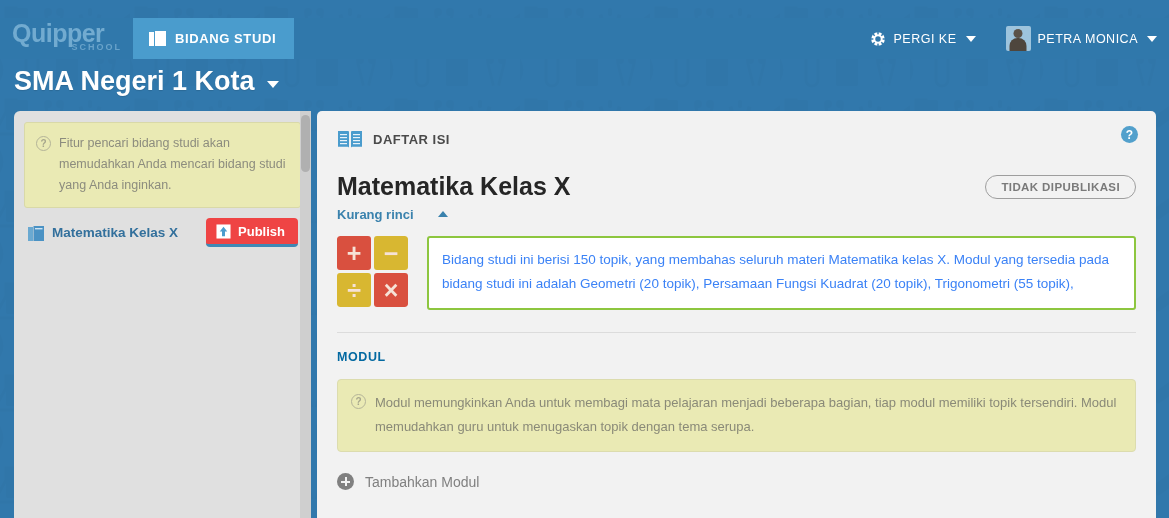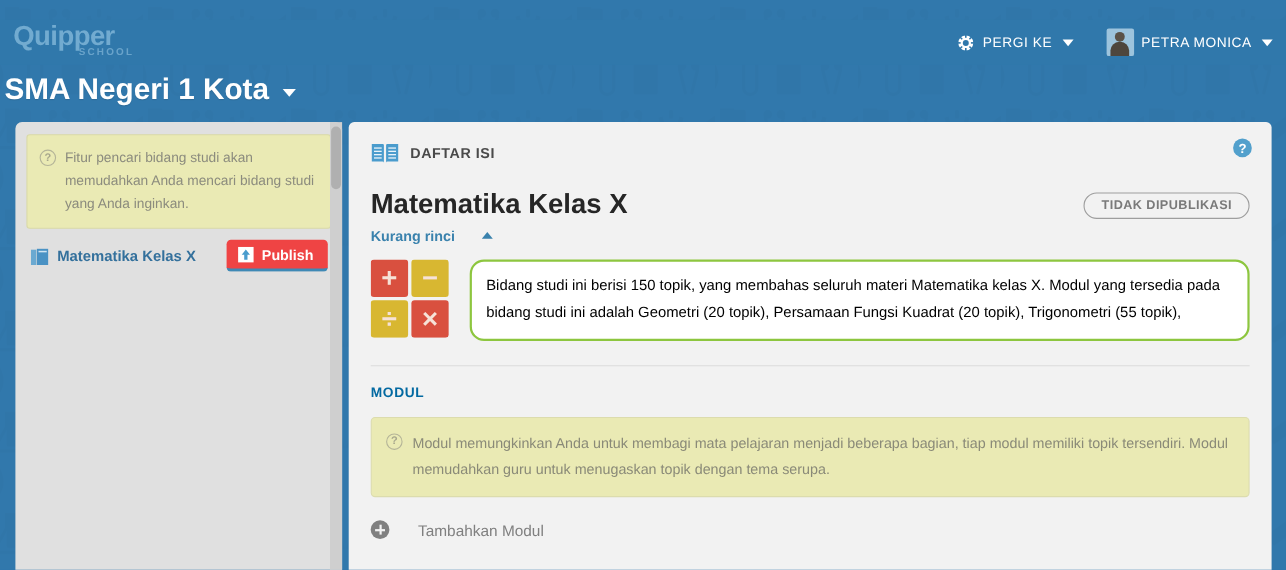--- a/index.html
+++ b/index.html
@@ -81,21 +81,21 @@
     position:absolute; left:50%; top:3px; transform:translateX(-50%);
     width:9px; height:9px; border-radius:50%; background:#5b5248;
   }
   .avatar .body {
     position:absolute; left:50%; top:12px; transform:translateX(-50%);
     width:17px; height:14px; border-radius:8px 8px 0 0; background:#4e463d;
   }
 
   
   #school-title {
-    position: absolute; left: 4px; top: 66px;
+    position: absolute; left: 14px; top: 66px;
     display: flex; align-items: center; gap: 10px;
     z-index: 5; cursor: pointer; justify-content: center;
   }
   #school-title .label {
     color: #fff; font-size: 27px; font-weight: bold;
     text-shadow: 0 1px 1px rgba(0,0,0,.12);
   }
   #school-title .caret-down {
     border-top-width: 7px; border-left-width: 6px; border-right-width:6px;
     margin-top: 6px;
@@ -230,42 +230,42 @@
     display:flex; align-items:center; justify-content:center;
     color: #f6e2d7; font-size: 25px; font-weight: bold;
     line-height: 1;
   }
   .tile-red { background: #d9503f; border-radius: 3px; }
   .tile-yellow { background: #d8b731; border-radius: 3px; }
   #desc-box {
     flex: 1;
     background: #fff;
     border: 2px solid #8dc63f;
-    border-radius: 13px;
+    border-radius: 3px;
     padding: 10px 14px 12px 13px;
-    color: #000000; font-size: 13.5px; line-height: 24px;
+    color: #3b82f6; font-size: 13.5px; line-height: 24px;
     min-height: 71px;
     cursor: text;
   }
   #modul-section { padding: 17px 20px 0 20px; }
   #modul-label {
     color: #0369a1; font-size: 12.5px; font-weight: bold;
     letter-spacing: .6px;
   }
   #modul-hint {
     margin-top: 15px;
     background: #eaeab4;
     border: 1px solid #dcdcae;
     border-radius: 4px;
     padding: 11px 14px 12px 13px;
     display: flex; gap: 9px;
     color: #8a8a78; font-size: 13px; line-height: 24px;
   }
   #add-modul {
-    display: flex; align-items: center; gap: 26px;
+    display: flex; align-items: center; gap: 11px;
     margin-top: 21px;
     color: #808080; font-size: 14px;
     cursor: pointer;
   }
   .plus-circle {
     width: 17px; height: 17px; border-radius: 50%;
     background: #808080; position: relative; flex:none;
   }
   .plus-circle::before, .plus-circle::after {
     content:""; position:absolute; background:#f2f2f2;
@@ -329,20 +329,27 @@
   </svg>
 </div>
 
 <div id="topbar">
 
   <div id="logo">
     <span class="q-main">Quipper</span>
     <span class="q-sub">SCHOOL</span>
   </div>
 
+  <div id="tab-bidang-studi">
+    <span class="book-icon-small">
+      <i style="left:0;top:1px;width:5px;height:14px;"></i>
+      <i style="left:6px;top:0;width:11px;height:15px;"></i>
+    </span>
+    <span>BIDANG STUDI</span>
+  </div>
 
   <div class="nav-right">
     <div class="nav-item">
       <svg class="gear-icon" viewBox="0 0 20 20">
         <g fill="#ffffff">
           <circle cx="10" cy="10" r="8.5"></circle>
         </g>
         <g fill="#3078ab">
           <circle cx="10" cy="10" r="3.4"></circle>
           <rect x="9.1" y="0.2" width="1.8" height="4"></rect>

